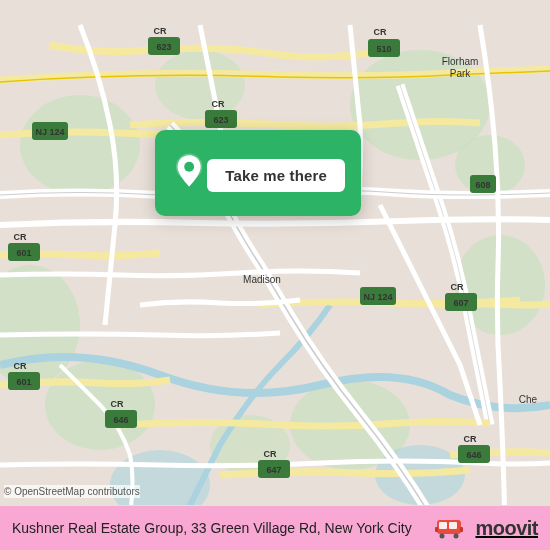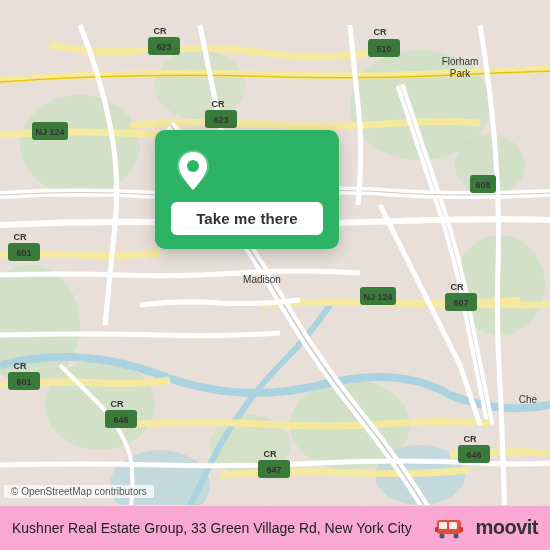--- a/index.html
+++ b/index.html
@@ -24,25 +24,26 @@
       position: absolute;
       top: 0; left: 0;
       width: 100%; height: 100%;
     }
 
     
     #location-card {
       position: absolute;
       top: 130px;
       left: 155px;
-      width: 184px;
+      width: 206px;
       background: #2db365;
       border-radius: 10px;
       display: flex;
-      flex-direction: column;
+      flex-direction: row;
+      align-items: center;
       padding: 18px 16px 14px 16px;
       box-shadow: 0 4px 16px rgba(0,0,0,0.22);
       z-index: 10;
     }
 
     #pin-icon {
       width: 44px;
       height: 44px;
       margin-bottom: 10px;
     }
@@ -78,24 +79,25 @@
     #address-text {
       font-size: 14px;
       color: #222;
       font-weight: 400;
       flex: 1;
       line-height: 1.3;
     }
 
     #moovit-logo {
       display: flex;
-      align-items: flex-start;
+      align-items: flex-end;
       gap: 12px;
       flex-shrink: 0;
       margin-left: 8px;
+      text-decoration: underline;
     }
 
     #moovit-bus-icon {
       width: 28px;
       height: 24px;
     }
 
     #moovit-text {
       font-size: 20px;
       font-weight: 700;
@@ -104,21 +106,21 @@
     }
 
     
     #osm-attribution {
       position: absolute;
       bottom: 52px;
       left: 4px;
       font-size: 10px;
       color: #555;
       background: rgba(255,255,255,0.7);
-      padding: 1px 7px;
+      padding: 1px 0;
       border-radius: 0;
       z-index: 15;
     }
 
     
     .road-label {
       font-size: 10px;
       fill: #333;
       font-family: Arial, sans-serif;
     }

